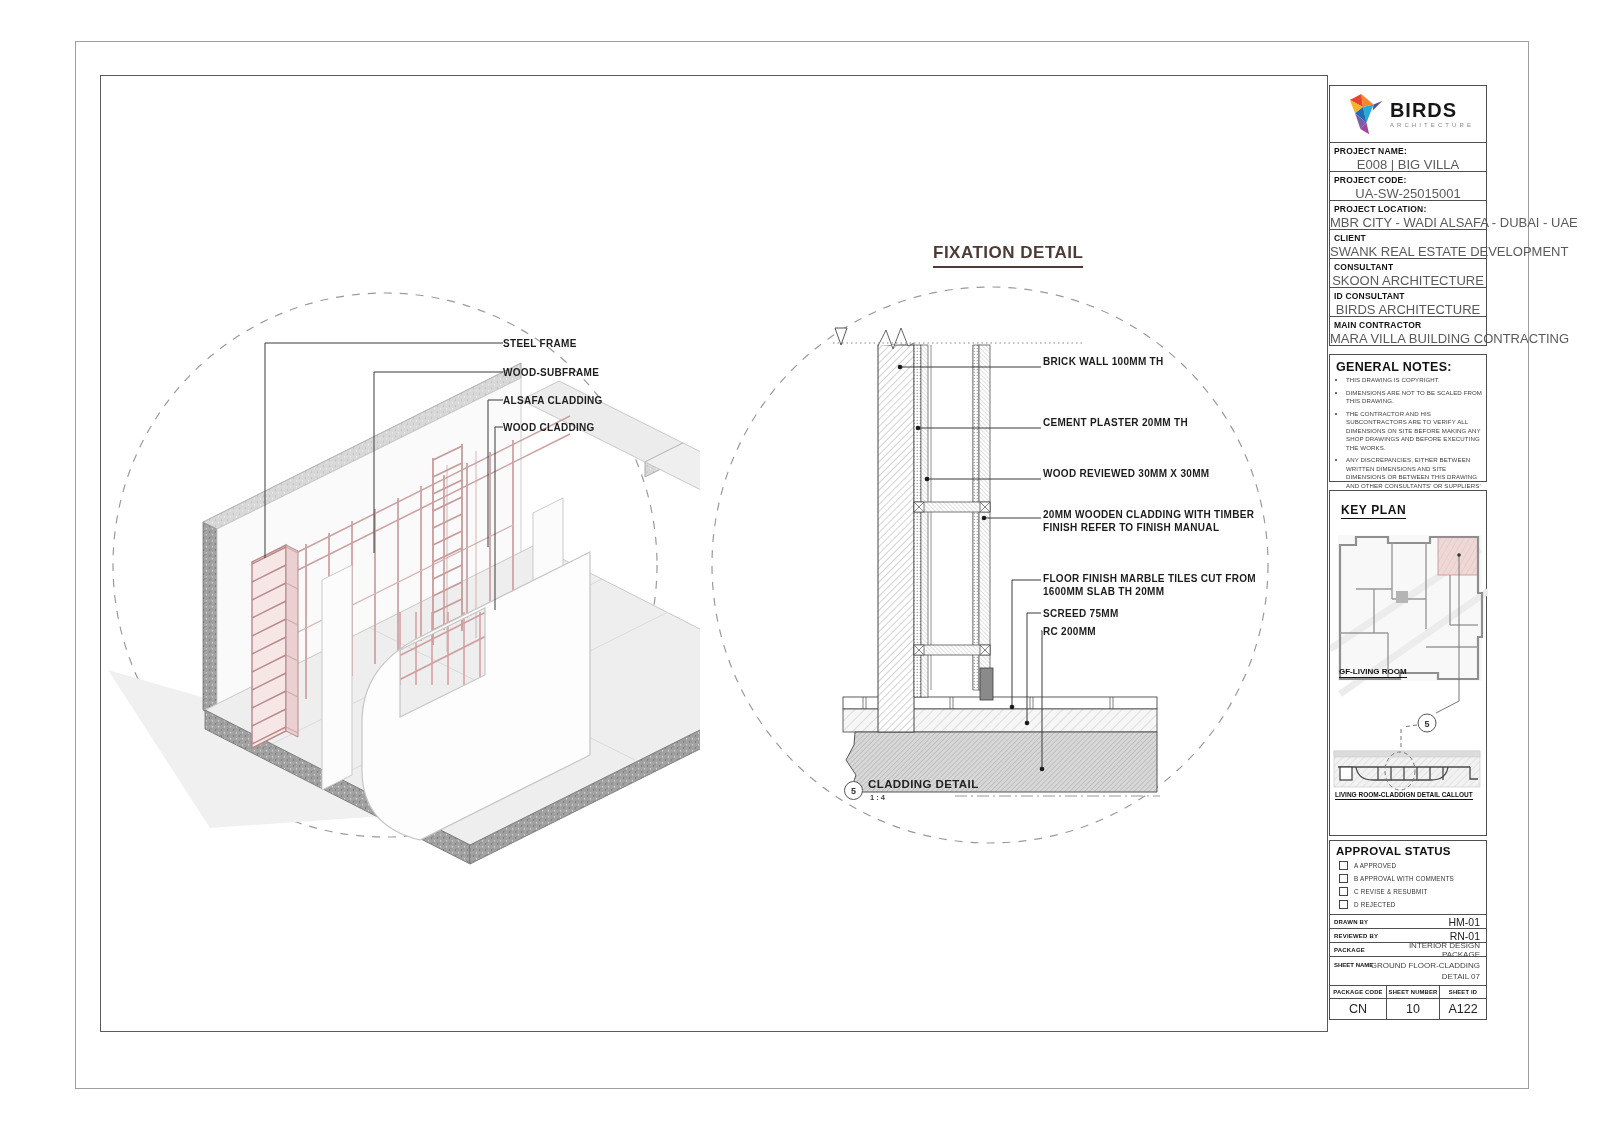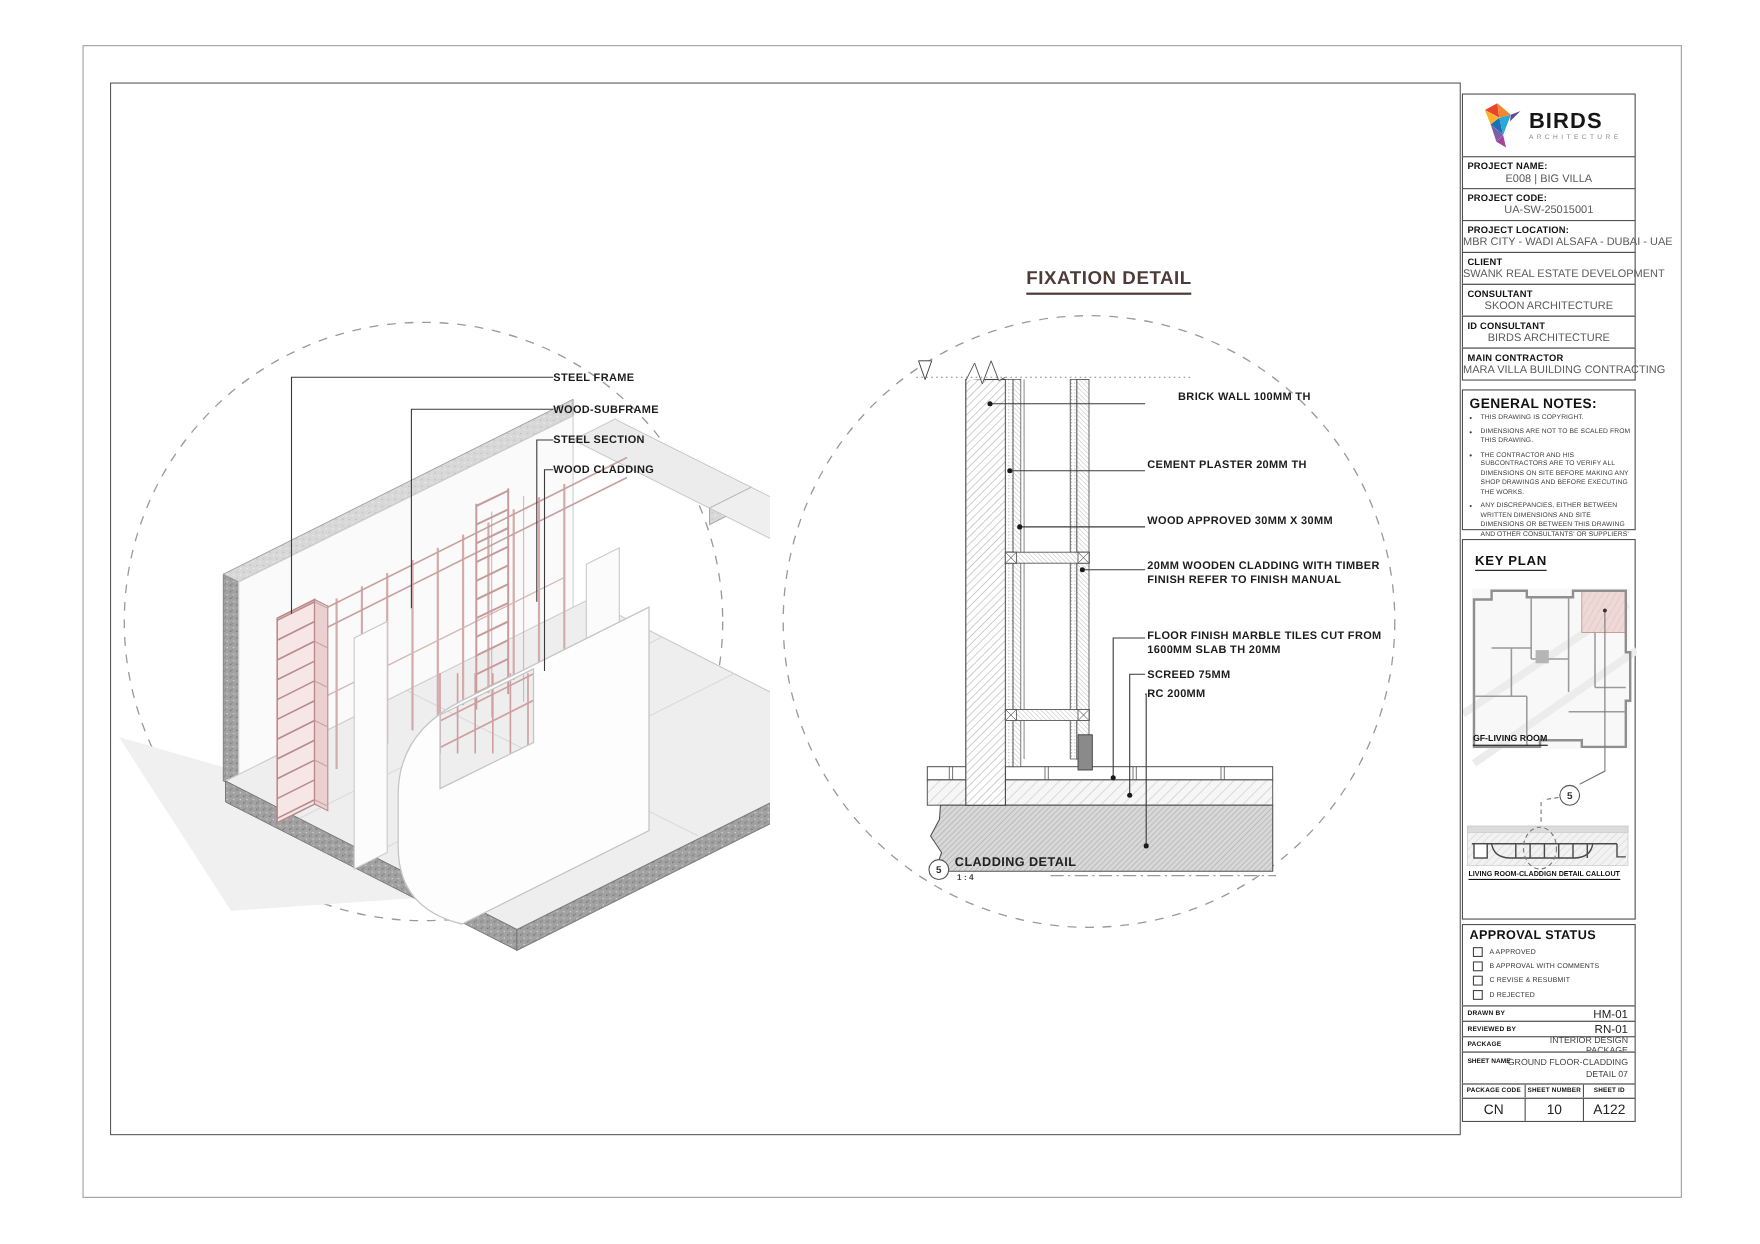--- a/index.html
+++ b/index.html
@@ -20,21 +20,21 @@
   .det-scale{font-size:7.5px;font-weight:bold;color:#444;}
 
   
   .titleblock{left:1329px;top:86px;width:158px;}
   .tb-box{border:1px solid #4f4f4f;margin-top:-1px;background:#fff;box-sizing:border-box;position:relative;}
   .logo-box{height:58px;display:flex;align-items:center;justify-content:center;gap:6px;}
   .logo-name{font-size:20px;font-weight:bold;color:#161616;letter-spacing:1px;line-height:1;}
   .logo-sub{font-size:6px;color:#8a8a8a;letter-spacing:3.1px;margin-top:2px;}
   .tb-info{height:30px;}
   .tb-label{font-size:8.5px;font-weight:bold;color:#111;padding:3px 4px 0 4px;letter-spacing:.2px;}
-  .tb-value{font-size:10px;color:#5a5a5a;text-align:center;margin-top:1px;white-space:nowrap;}
+  .tb-value{font-size:13px;color:#5a5a5a;text-align:center;margin-top:1px;white-space:nowrap;}
   .notes-box{height:128px;margin-top:8px;}
   .notes-title{font-size:12.5px;font-weight:bold;color:#111;padding:5px 6px 2px 6px;letter-spacing:.3px;}
   .notes-box ul{margin:0;padding:0 4px 0 16px;}
   .notes-box li{font-size:6.1px;color:#3d3d3d;line-height:1.4;margin-bottom:4px;letter-spacing:.1px;}
   .keyplan-box{height:346px;margin-top:8px;}
   .kp-title{font-size:12px;font-weight:bold;color:#111;letter-spacing:.6px;border-bottom:1.5px solid #111;display:inline-block;padding-bottom:1px;margin:12px 0 0 11px;}
   .kp-label{position:absolute;font-size:8px;font-weight:bold;color:#111;border-bottom:1.2px solid #111;padding-bottom:1px;white-space:nowrap;}
   .kp-label2{position:absolute;font-size:6.5px;font-weight:bold;color:#111;border-bottom:1px solid #111;padding-bottom:1px;white-space:nowrap;}
   .approval-box{height:75px;margin-top:4px;}
   .ap-title{font-size:11.5px;font-weight:bold;color:#111;padding:4px 6px 2px 6px;letter-spacing:.3px;}
@@ -189,21 +189,21 @@
     <g stroke="#3a3a3a" stroke-width="1" fill="none">
       <path d="M403,113 H165 V328"></path>
       <path d="M403,142 H274 V323"></path>
       <path d="M403,170 H388 V317"></path>
       <path d="M403,197 H395 V380"></path>
     </g>
   </svg>
 
   <div class="abs leader-label" style="left:503px;top:337px;">STEEL FRAME</div>
   <div class="abs leader-label" style="left:503px;top:366px;">WOOD-SUBFRAME</div>
-  <div class="abs leader-label" style="left:503px;top:394px;">STEEL SECTION</div>
+  <div class="abs leader-label" style="left:503px;top:394px;">ALSAFA CLADDING</div>
   <div class="abs leader-label" style="left:503px;top:421px;">WOOD CLADDING</div>
 
   <div class="abs fig-title" style="left:933px;top:243px;">FIXATION DETAIL</div>
 
   <svg class="abs" style="left:700px;top:230px;" width="600" height="620" viewBox="0 0 600 620">
     <defs>
       <pattern id="fxBrick" width="5" height="5" patternUnits="userSpaceOnUse" patternTransform="rotate(45)">
         <rect width="5" height="5" fill="#ffffff"></rect>
           <line x1="0" y1="0" x2="0" y2="5" stroke="#a8a8a8" stroke-width="1"></line>
       </pattern>
@@ -286,23 +286,23 @@
         <circle cx="312" cy="477" r="2.3" fill="#1a1a1a" stroke="none"></circle>
       <path d="M341,383 H327 V493"></path>
         <circle cx="327" cy="493" r="2.3" fill="#1a1a1a" stroke="none"></circle>
       <path d="M341,401 H342 V539"></path>
         <circle cx="342" cy="539" r="2.3" fill="#1a1a1a" stroke="none"></circle>
     </g>
 
     <line x1="255" y1="566" x2="460" y2="566" stroke="#999" stroke-width="1" stroke-dasharray="12,4,2,4"></line>
   </svg>
 
-  <div class="abs leader-label" style="left:1043px;top:355px;margin-left:28px;">BRICK WALL 100MM TH</div>
+  <div class="abs leader-label" style="left:1043px;top:355px;">BRICK WALL 100MM TH</div>
   <div class="abs leader-label" style="left:1043px;top:416px;">CEMENT PLASTER 20MM TH</div>
-  <div class="abs leader-label" style="left:1043px;top:467px;">WOOD APPROVED 30MM X 30MM</div>
+  <div class="abs leader-label" style="left:1043px;top:467px;">WOOD REVIEWED 30MM X 30MM</div>
   <div class="abs leader-label" style="left:1043px;top:508px;">20MM WOODEN CLADDING WITH TIMBER
 FINISH REFER TO FINISH MANUAL</div>
   <div class="abs leader-label" style="left:1043px;top:572px;">FLOOR FINISH MARBLE TILES CUT FROM
 1600MM SLAB TH 20MM</div>
   <div class="abs leader-label" style="left:1043px;top:607px;">SCREED 75MM</div>
   <div class="abs leader-label" style="left:1043px;top:625px;">RC 200MM</div>
 
   <div class="abs det-circle" style="left:844px;top:781px;">5</div>
   <div class="abs det-title" style="left:868px;top:778px;">CLADDING DETAIL</div>
   <div class="abs det-scale" style="left:870px;top:793px;">1 : 4</div>

